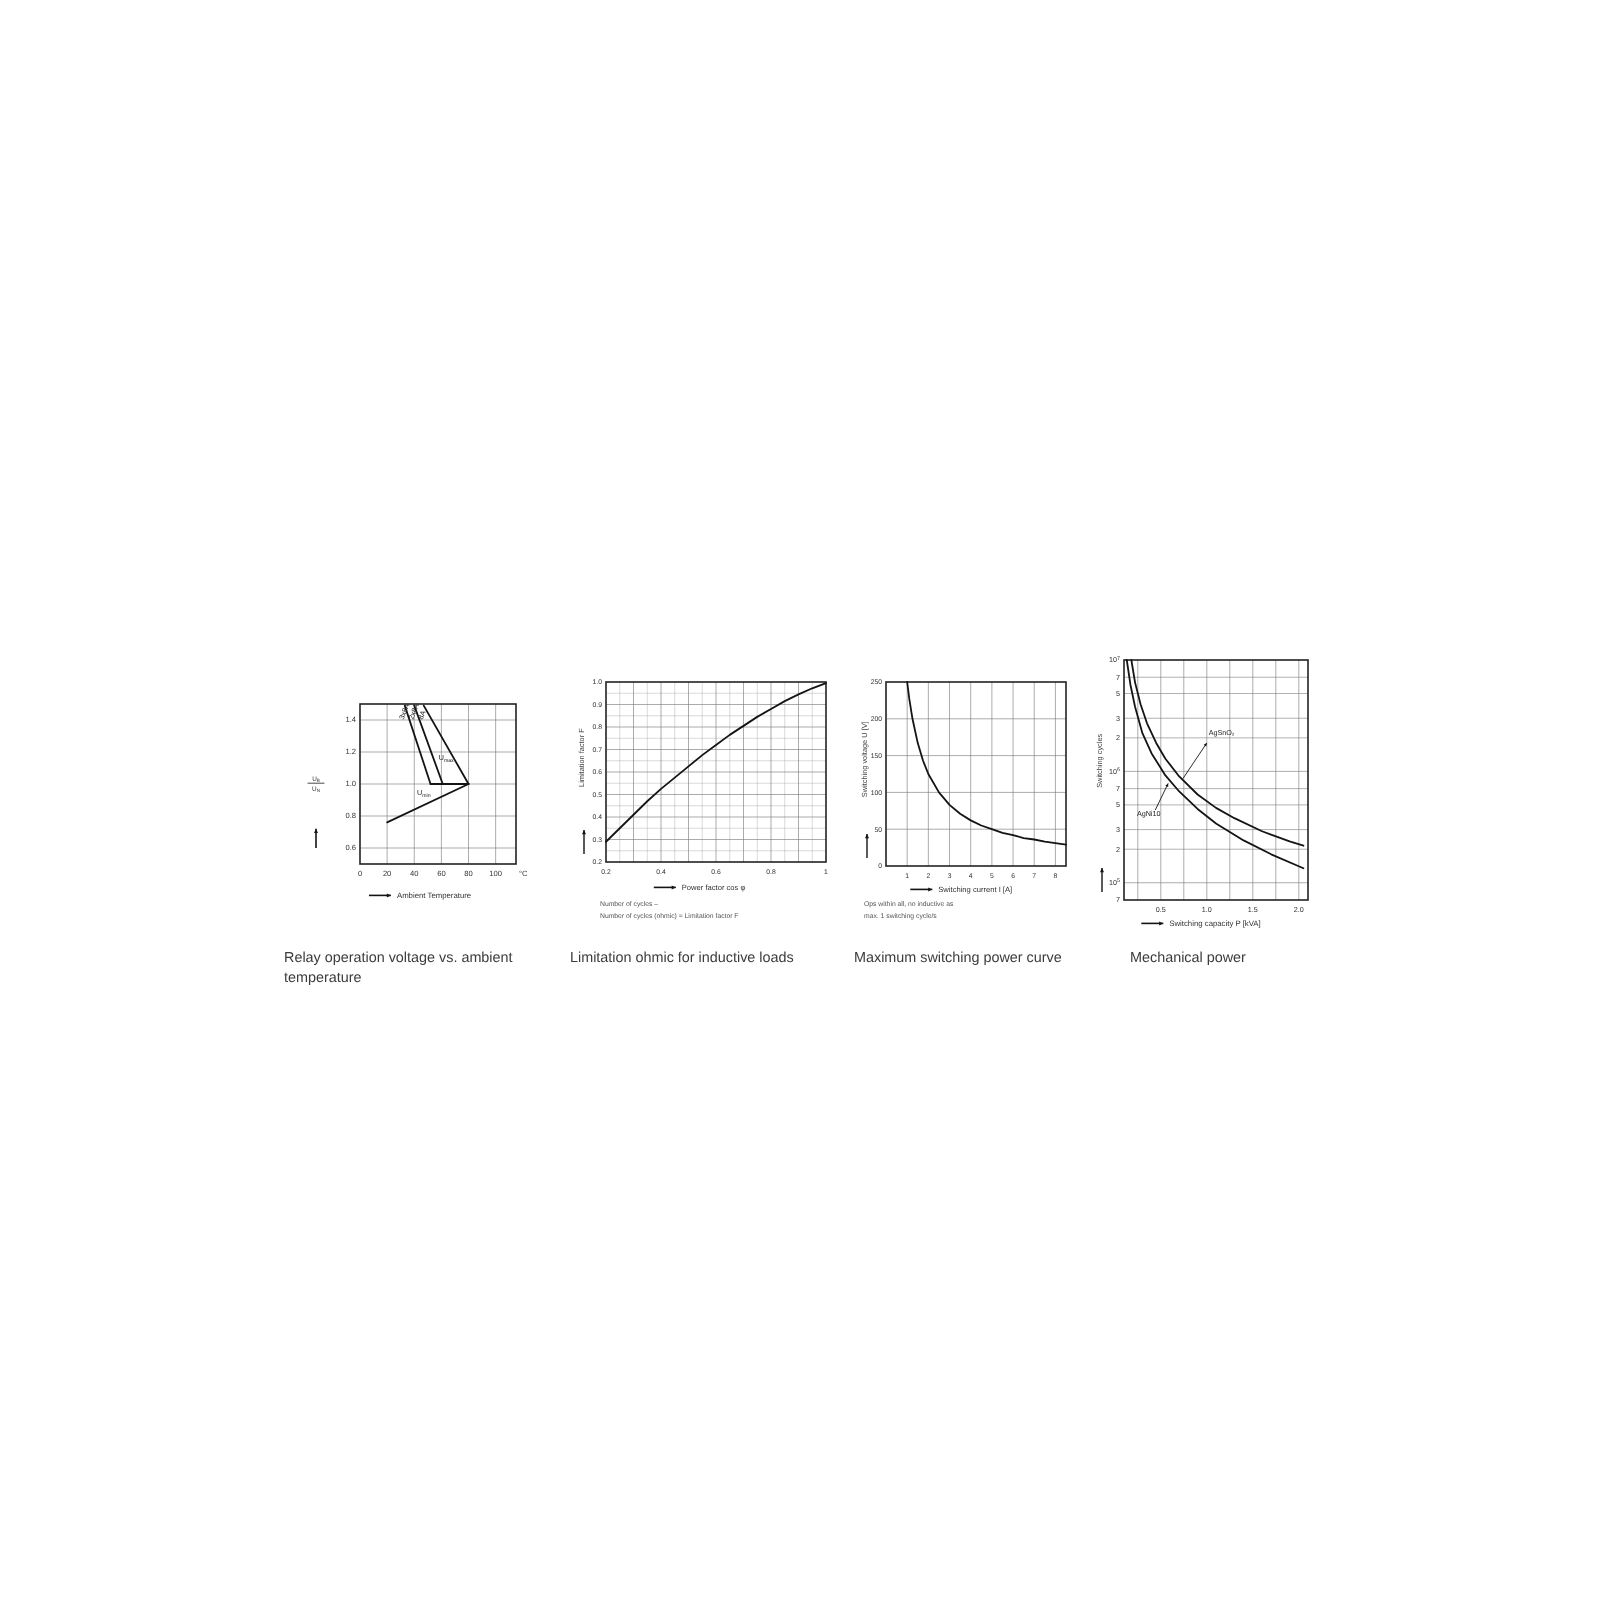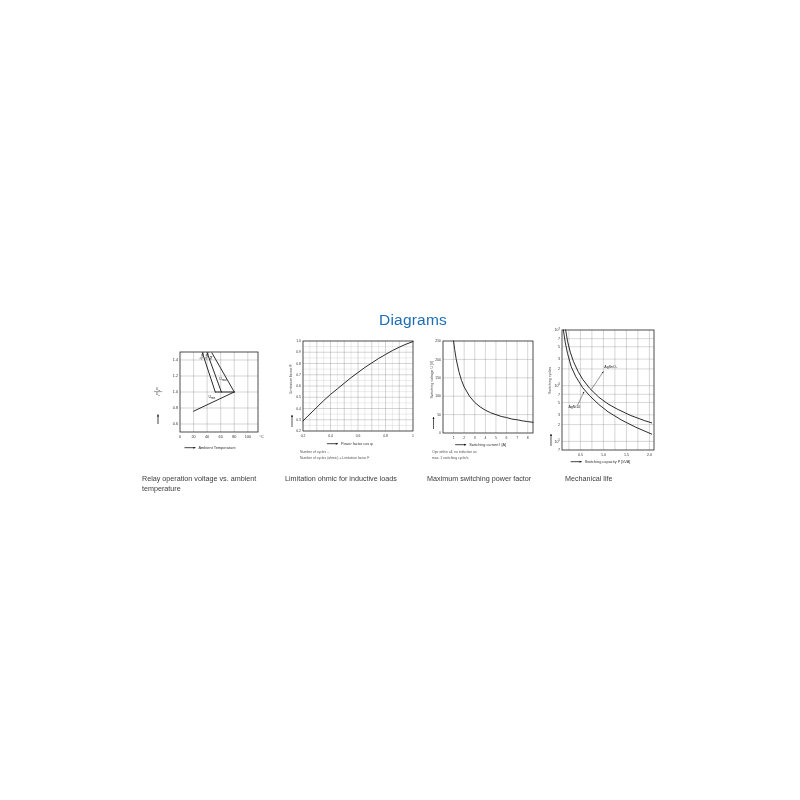--- a/index.html
+++ b/index.html
@@ -9,21 +9,20 @@
          font-size:15.5px;font-weight:400;letter-spacing:.2px;color:#1e6db6;}
   .fig{position:absolute;margin:0;padding:0;}
   .fig svg{display:block;overflow:visible;}
   .caption{position:absolute;font-size:7.2px;line-height:1.4;color:#3c3c3c;}
 </style>
 </head>
 <body>
 
 <div class="page">
 
-  <h1 class="title" style="color: rgb(30, 109, 182);">Diagrams</h1>
 
   <figure class="fig" style="left:150px;top:338px;">
     <svg width="120" height="130" viewBox="0 0 120 130">
         <line x1="43.565217391304344" y1="14" x2="43.565217391304344" y2="94" stroke="#7d7d7d" stroke-width="0.32"></line>
         <line x1="57.130434782608695" y1="14" x2="57.130434782608695" y2="94" stroke="#7d7d7d" stroke-width="0.32"></line>
         <line x1="70.69565217391303" y1="14" x2="70.69565217391303" y2="94" stroke="#7d7d7d" stroke-width="0.32"></line>
         <line x1="84.26086956521739" y1="14" x2="84.26086956521739" y2="94" stroke="#7d7d7d" stroke-width="0.32"></line>
         <line x1="97.82608695652173" y1="14" x2="97.82608695652173" y2="94" stroke="#7d7d7d" stroke-width="0.32"></line>
         <line x1="30" y1="86" x2="108" y2="86" stroke="#7d7d7d" stroke-width="0.32"></line>
         <line x1="30" y1="70" x2="108" y2="70" stroke="#7d7d7d" stroke-width="0.32"></line>
@@ -210,16 +209,16 @@
         <line x1="7" y1="122" x2="7" y2="110" stroke="#141414" stroke-width="0.7"></line>
         <polygon points="7,110 8.000420728455829,112.07102833541116 5.999579271544171,112.07102833541116" fill="#141414"></polygon>
         <line x1="26.650000000000006" y1="137.7" x2="37.650000000000006" y2="137.7" stroke="#141414" stroke-width="0.8"></line>
         <polygon points="37.650000000000006,137.7 35.57897166458885,138.7004207284558 35.57897166458885,136.69957927154417" fill="#141414"></polygon>
         <text x="40.650000000000006" y="139" font-size="3.9" text-anchor="start" fill="#333">Switching capacity P [kVA]</text>
       </svg>
   </figure>
 
   <div class="caption" style="left:142px;top:474px;width:126px;">Relay operation voltage vs. ambient temperature</div>
   <div class="caption" style="left:285px;top:474px;width:136px;">Limitation ohmic for inductive loads</div>
-  <div class="caption" style="left:427px;top:474px;width:140px;">Maximum switching power factor</div>
-  <div class="caption" style="left:565px;top:474px;width:110px;">Mechanical life</div>
+  <div class="caption" style="left:427px;top:474px;width:140px;">Maximum switching power curve</div>
+  <div class="caption" style="left:565px;top:474px;width:110px;">Mechanical power</div>
 
 </div>
 
 </body></html>

